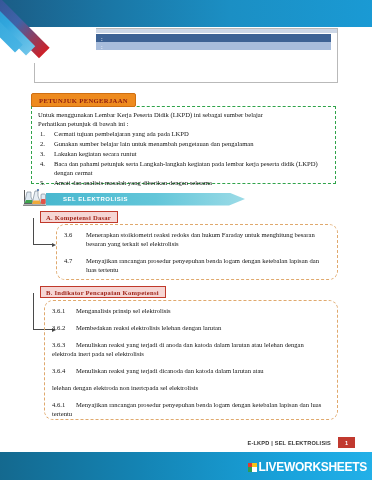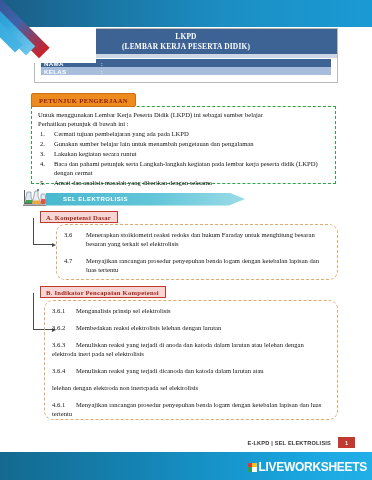--- a/index.html
+++ b/index.html
@@ -178,24 +178,20 @@
 
   <div class="topbar"></div>
   <div class="white-notch"></div>
   <div class="ribbon-wrap">
     <div class="rib rib-a"></div>
     <div class="rib rib-b"></div>
     <div class="rib rib-c"></div>
   </div>
 
   <div class="lkpd-card">
-    <div class="lkpd-head">
-      <div>LKPD</div>
-      <div>(LEMBAR KERJA PESERTA DIDIK)</div>
-    </div>
     <div class="lkpd-sep"></div>
     <div class="id-rows">
       <div class="id-row dark">
         <span class="id-label">NAMA</span>
         <span class="id-colon">:</span>
         <span class="id-value"></span>
       </div>
       <div class="id-row light">
         <span class="id-label">KELAS</span>
         <span class="id-colon">:</span>

